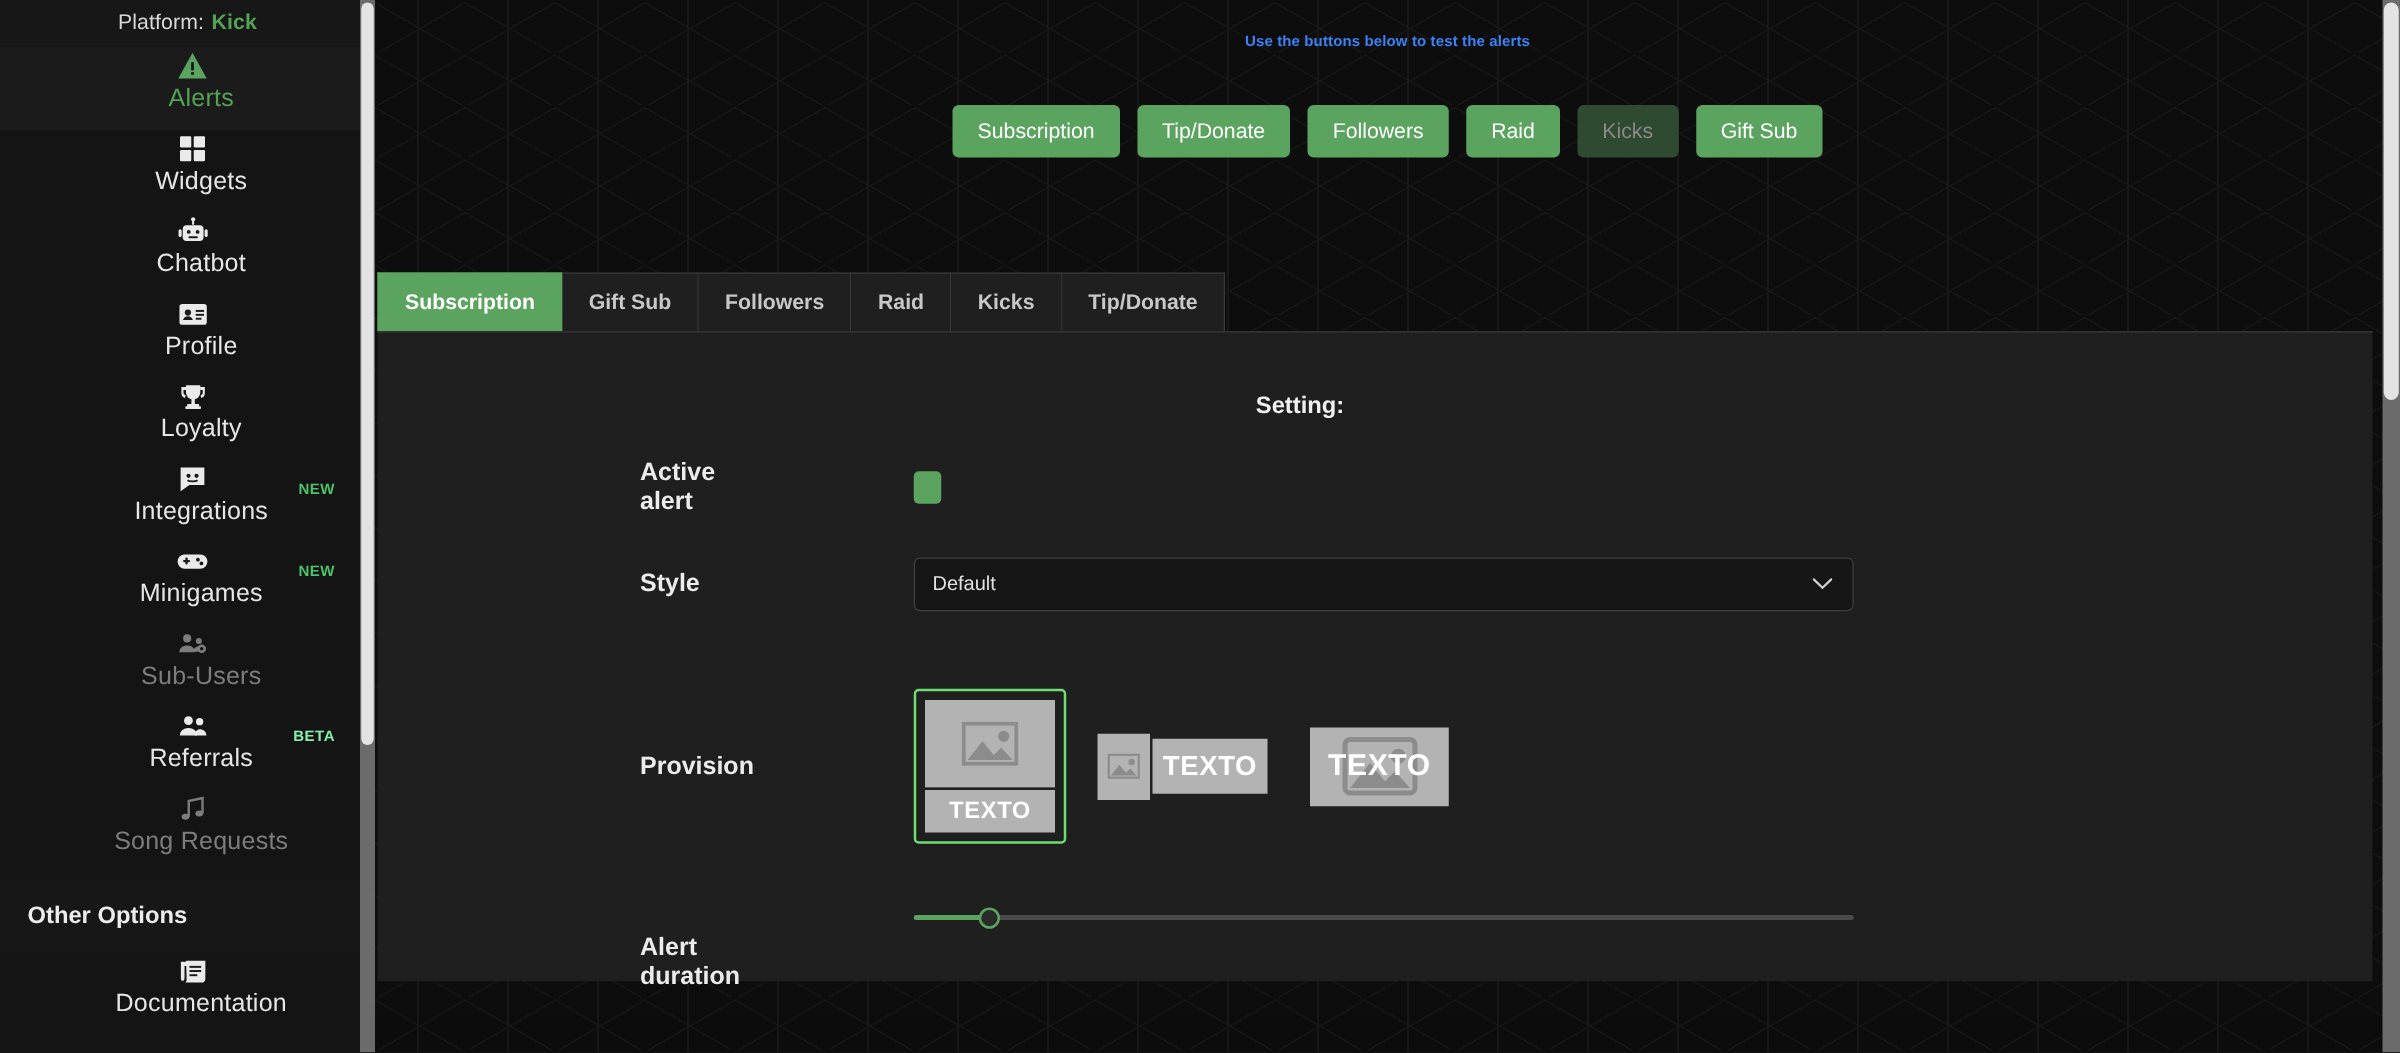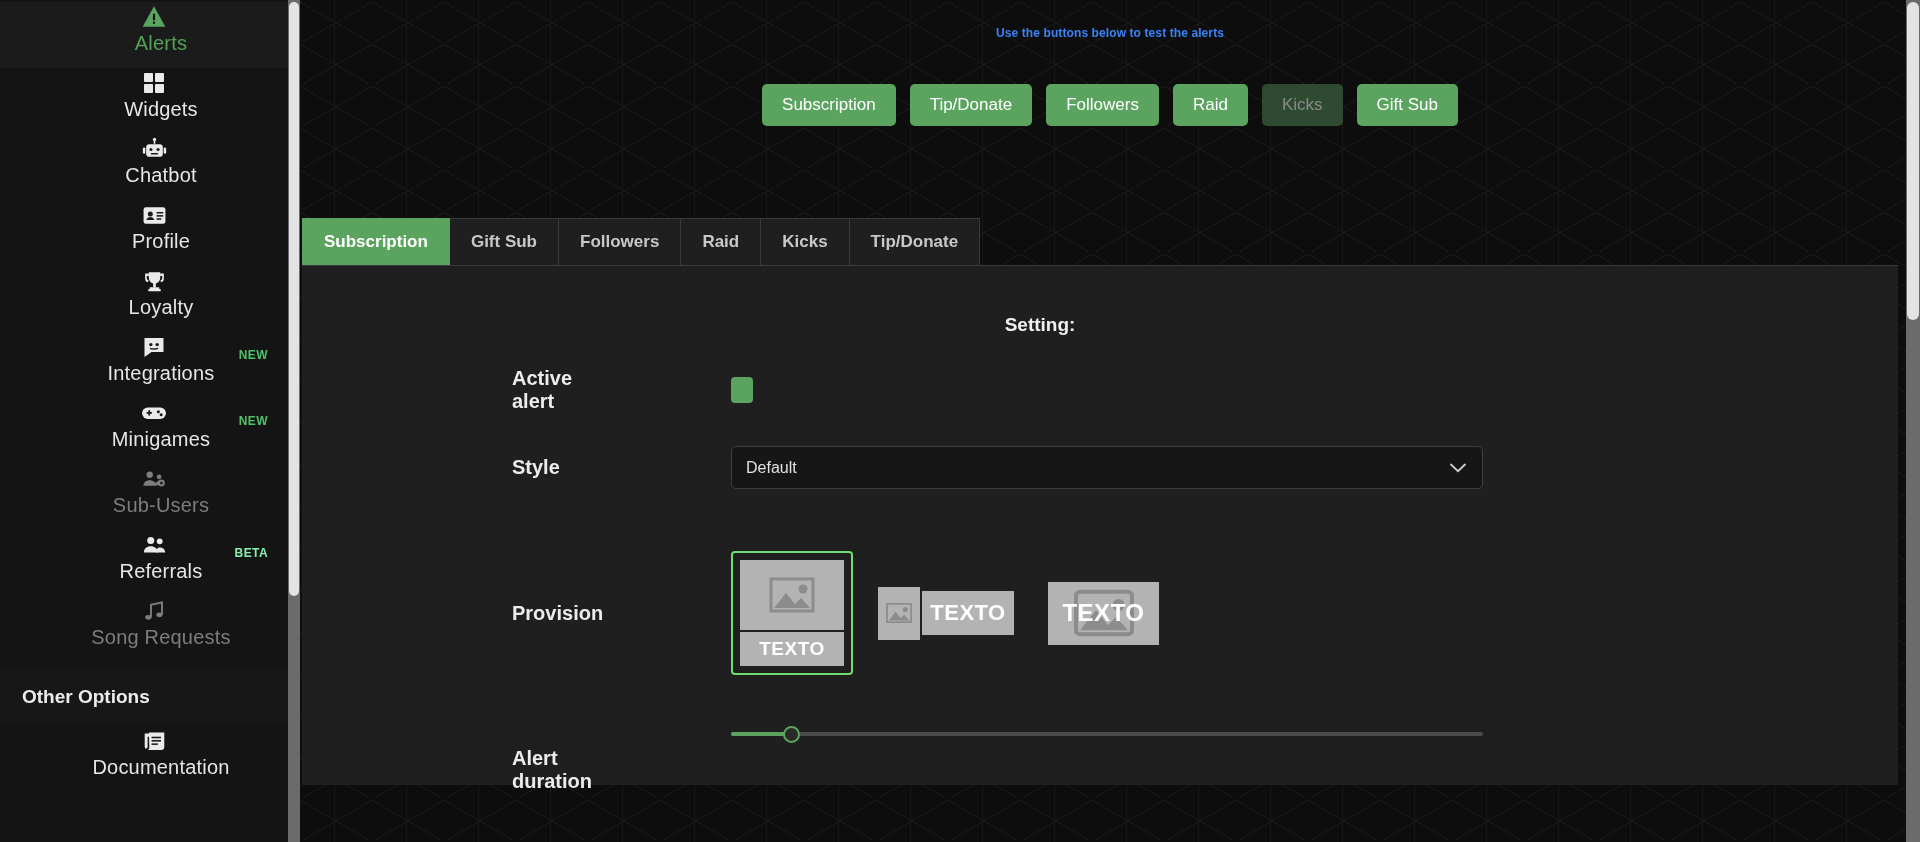--- a/index.html
+++ b/index.html
@@ -292,20 +292,24 @@
     border-radius: 6px;
   }
 </style>
 </head>
 <body>
 
 <div class="app">
 
   <aside class="sidebar">
 
+    <div class="platform-bar">
+      <span>Platform:</span>
+      <span class="plat-name">Kick</span>
+    </div>
 
     <nav class="nav-list">
 
       <div class="nav-item active">
         <span class="ico">
           <svg width="26" height="26" viewBox="0 0 24 24">
               <path fill="#5ba45f" d="M12 2 1.5 21h21L12 2z"></path>
               <rect x="11" y="9" width="2" height="6" fill="#141414"></rect>
               <rect x="11" y="16.3" width="2" height="2" fill="#141414"></rect>
             </svg>

